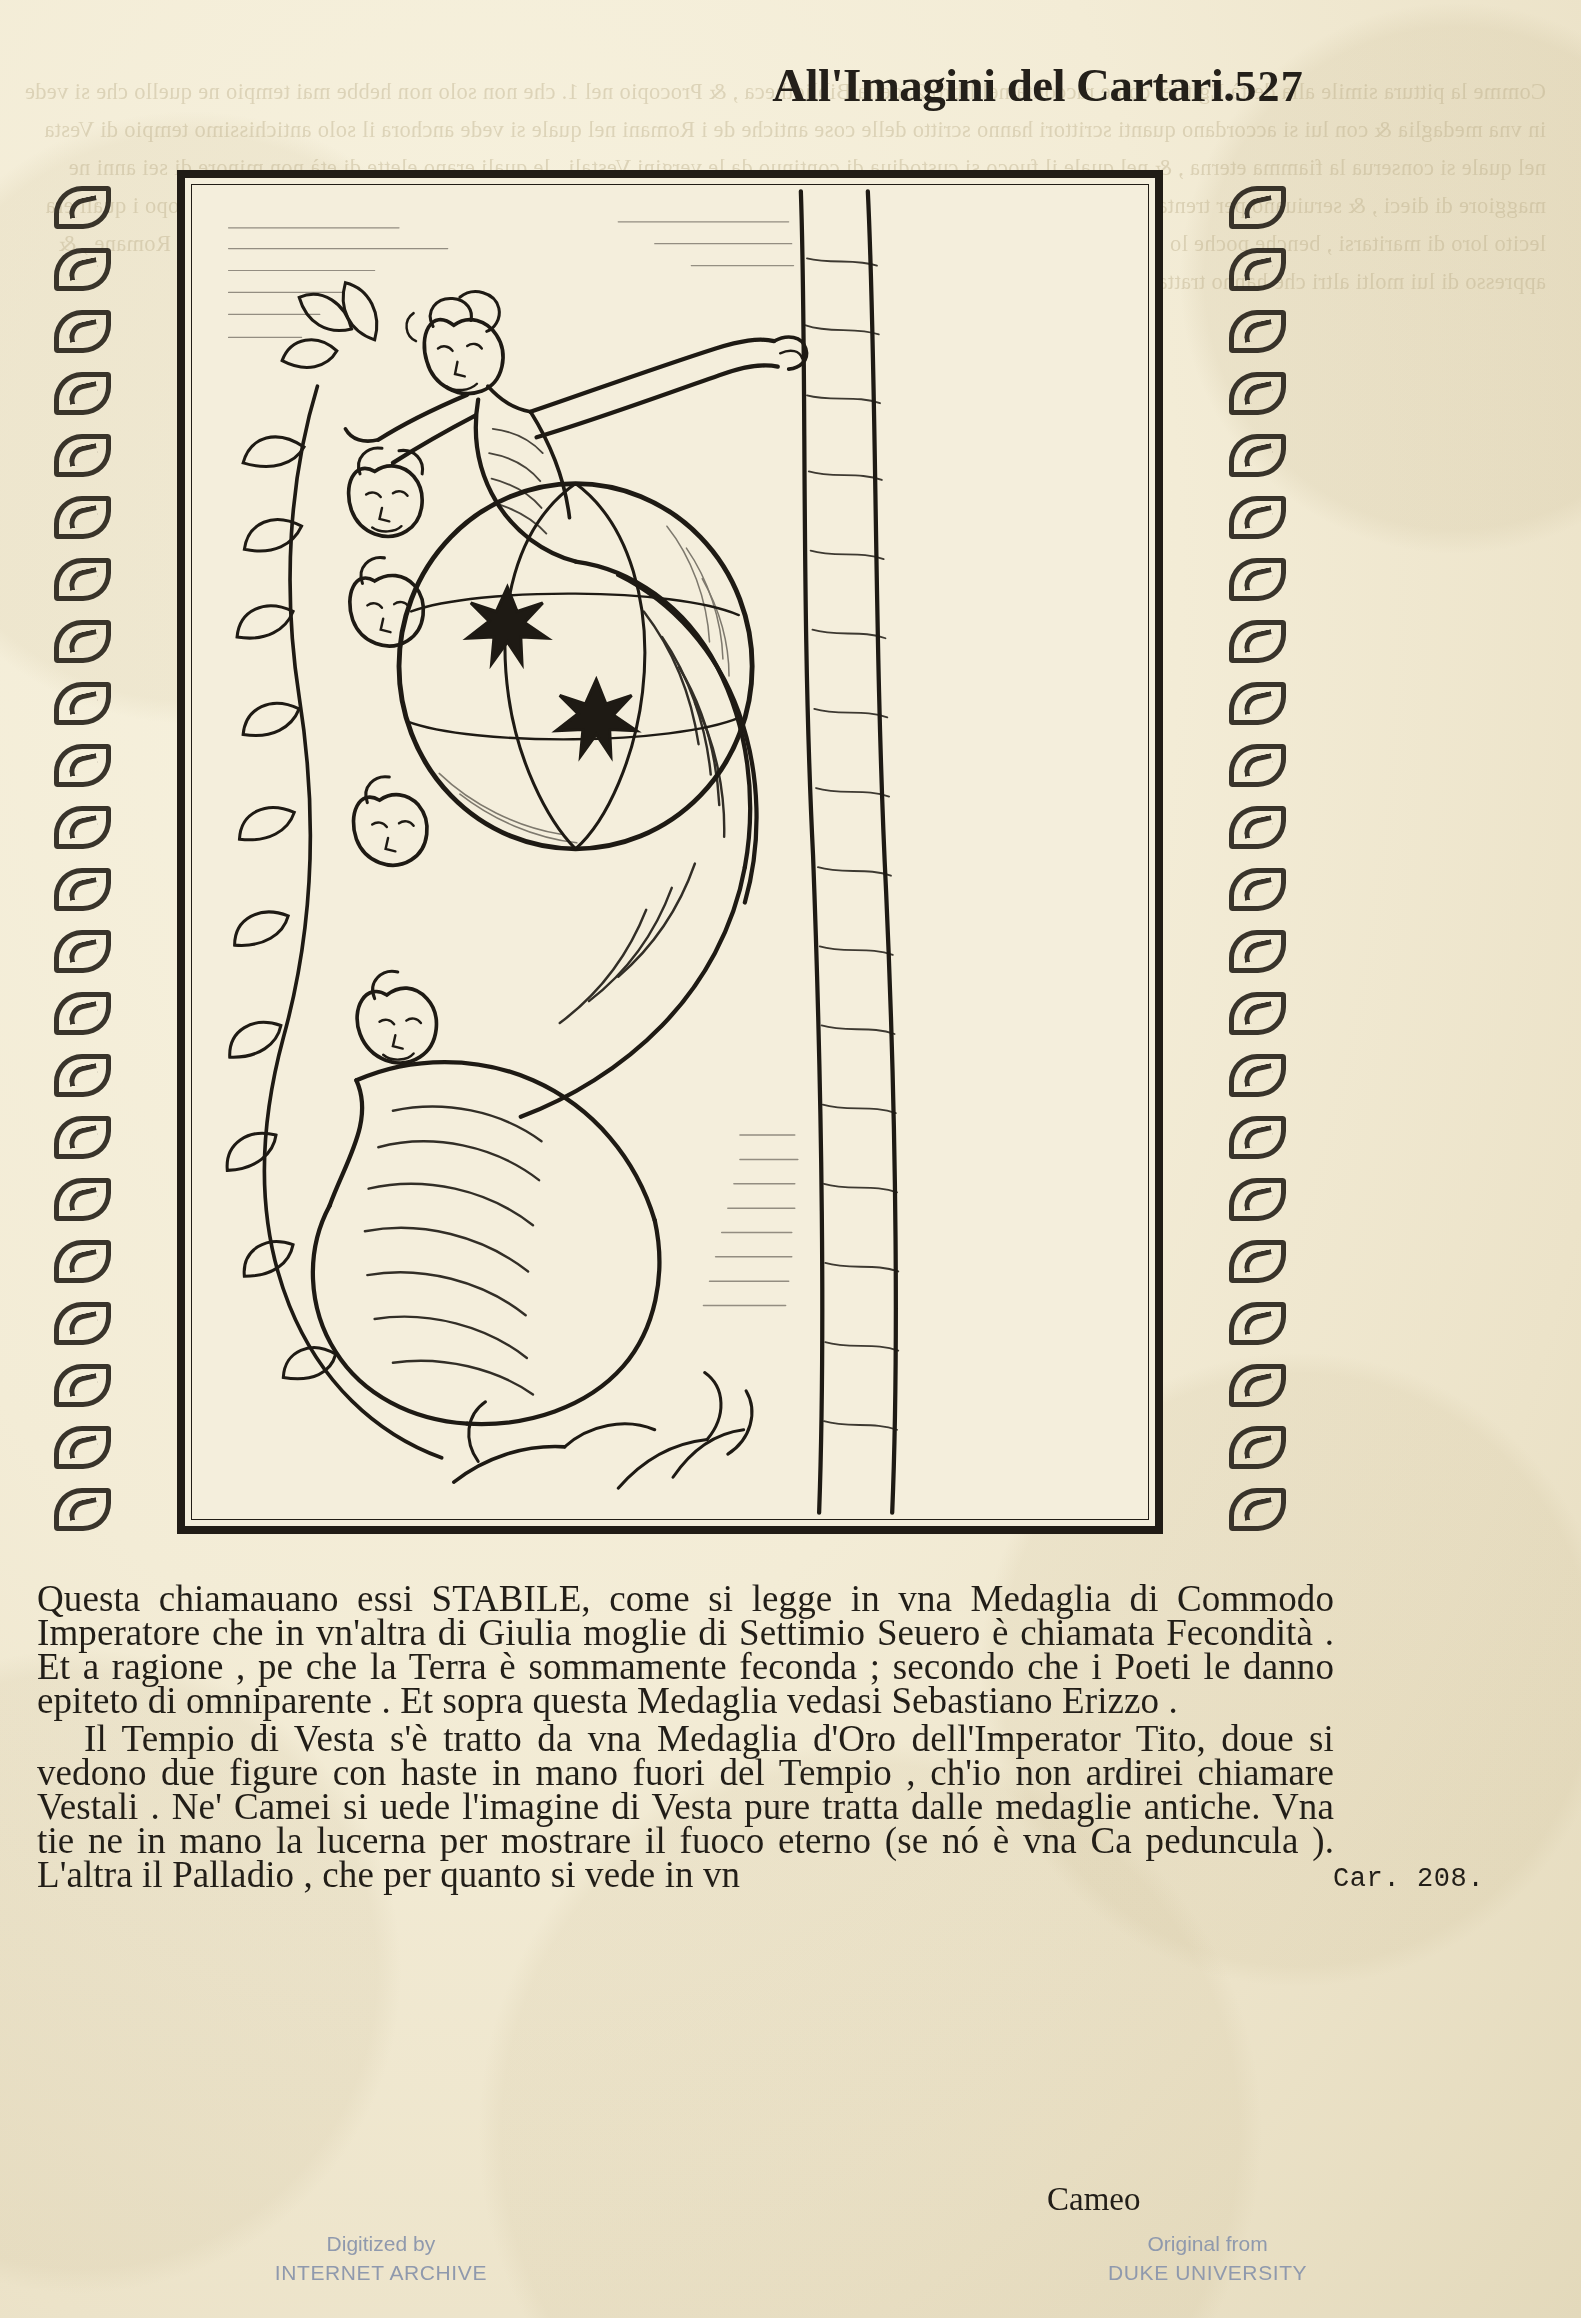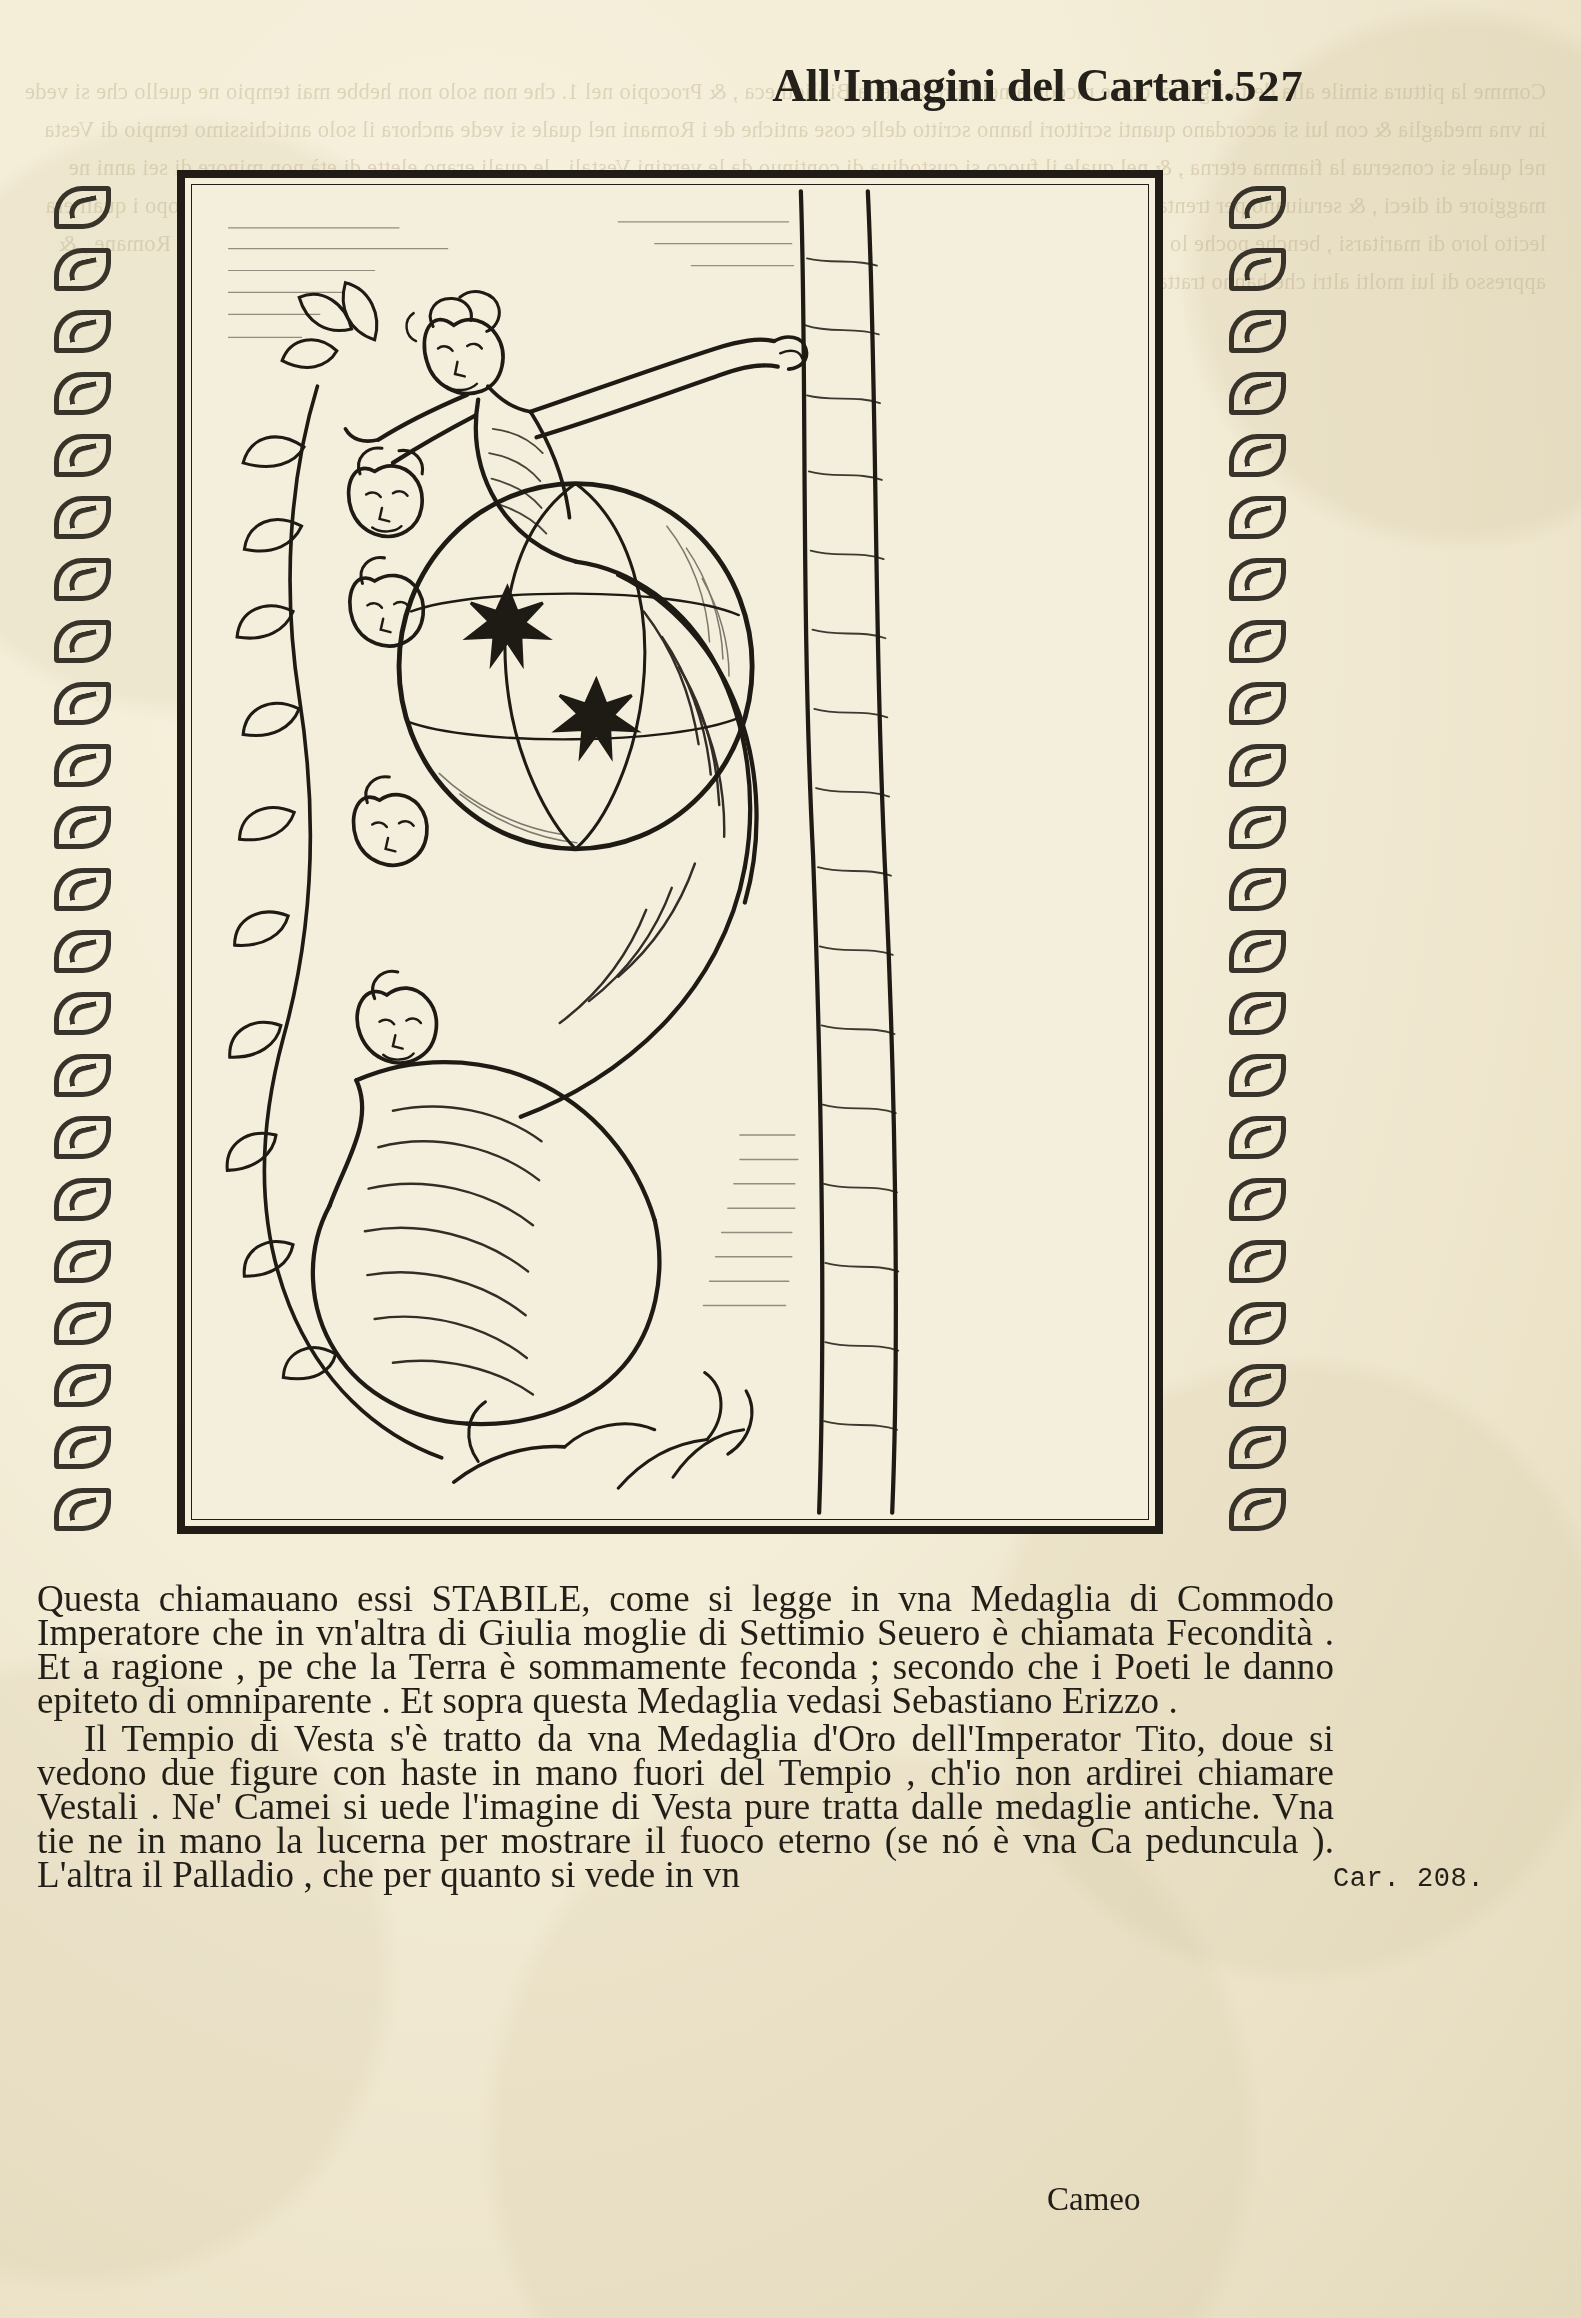--- a/index.html
+++ b/index.html
@@ -485,16 +485,26 @@
     </div>
 
     <div class="body-text">
       <p class="para">Questa chiamauano essi STABILE, come si legge in vna Medaglia di Commodo Imperatore che in vn'altra di Giulia moglie di Settimio Seuero è chiamata Fecondità . Et a ragione , pe che la Terra è sommamente feconda ; secondo che i Poeti le danno epiteto di omniparente .  Et sopra questa Medaglia vedasi Sebastiano Erizzo .</p>
       <p class="para indent">Il Tempio di Vesta s'è tratto da vna Medaglia d'Oro dell'Imperator Tito, doue si vedono due figure con haste in mano fuori del Tempio , ch'io non ardirei chiamare Vestali . Ne' Camei si uede l'imagine di Vesta pure tratta dalle medaglie antiche. Vna tie ne in mano la lucerna per mostrare il fuoco eterno (se nó è vna Ca peduncula ). L'altra il Palladio , che per quanto si vede in vn</p>
     </div>
 
     <div class="marginal-note">Car. 208.</div>
     <div class="catchword">Cameo</div>
 
+    <div class="footer">
+      <div class="credit">
+        <span>Digitized by</span>
+        <span class="strong">INTERNET ARCHIVE</span>
+      </div>
+      <div class="credit">
+        <span>Original from</span>
+        <span class="strong">DUKE UNIVERSITY</span>
+      </div>
+    </div>
 
   </div>
 </div>
 
 
 </body></html>

